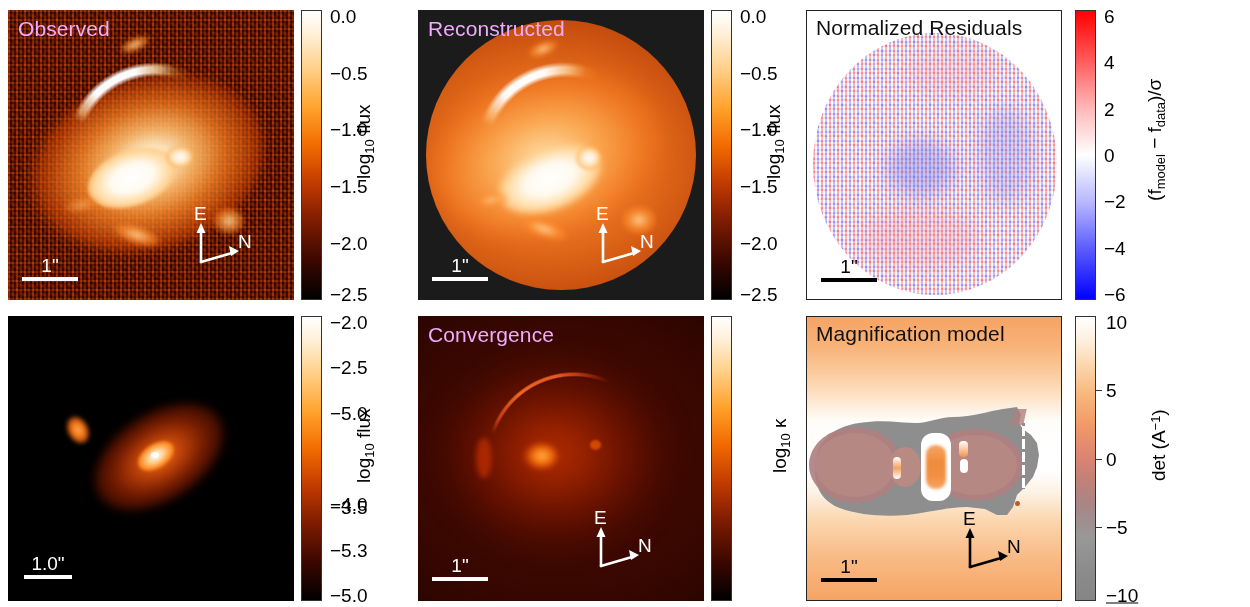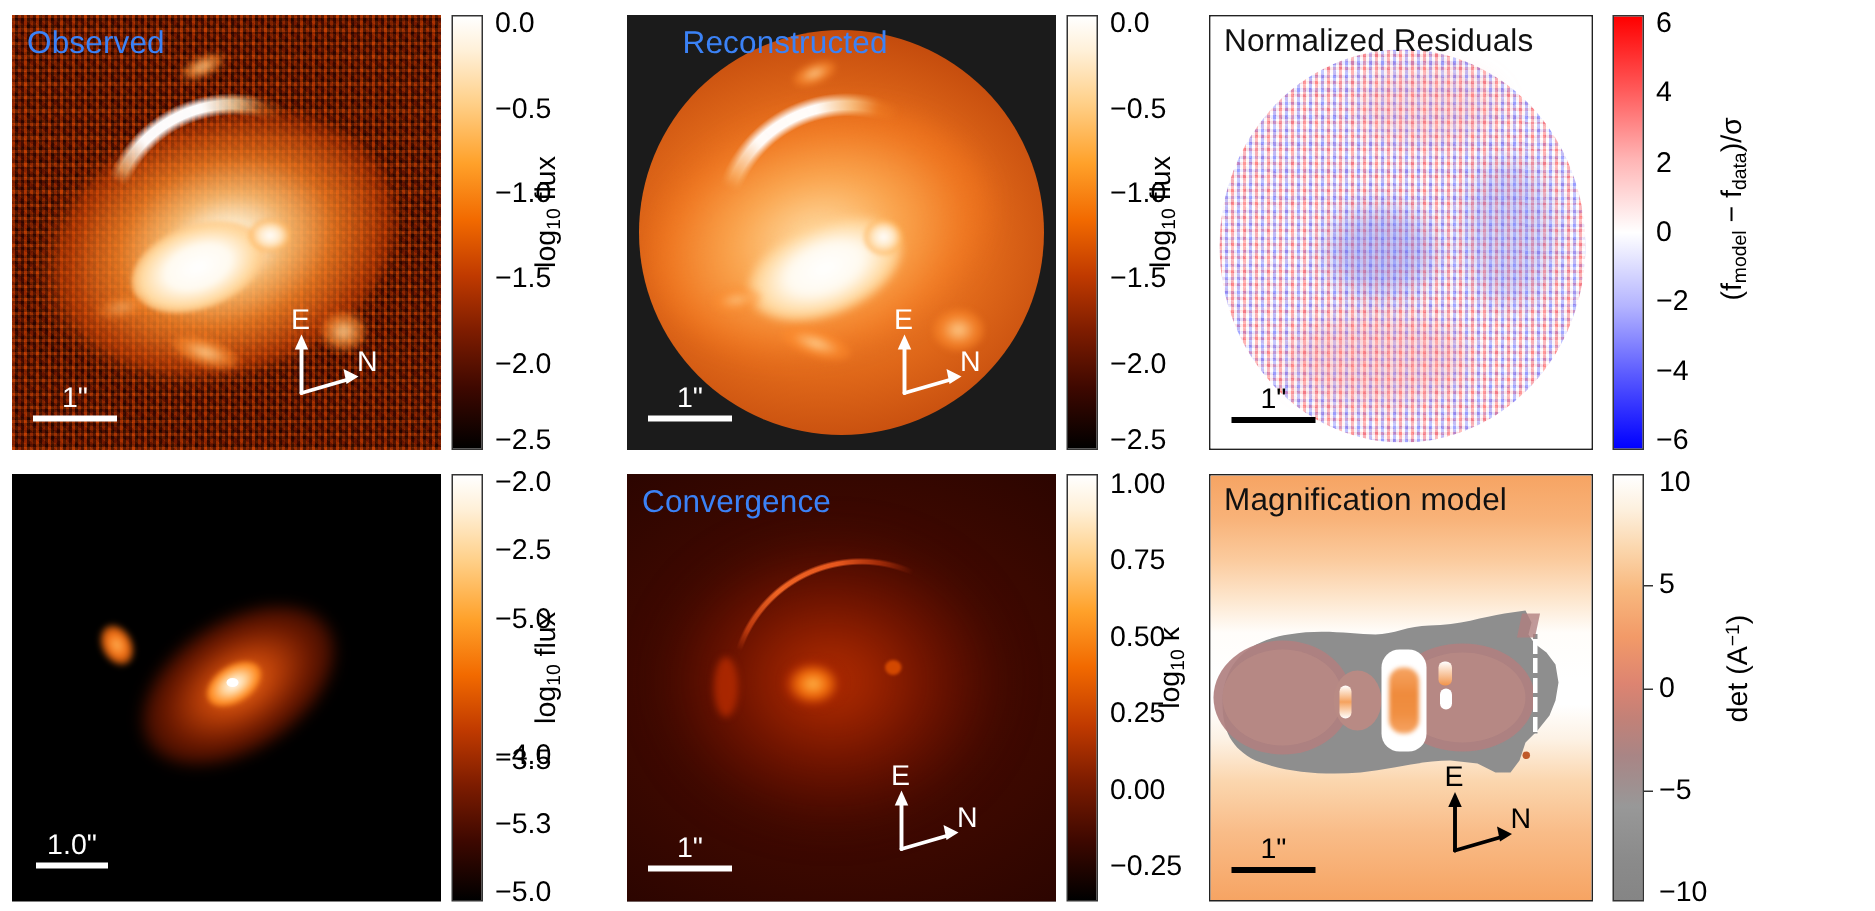--- a/index.html
+++ b/index.html
@@ -5,21 +5,21 @@
   html,body{margin:0;padding:0;background:#ffffff;}
   body{width:1250px;height:607px;position:relative;overflow:hidden;
        font-family:"Liberation Sans","DejaVu Sans",sans-serif;color:#000;}
 
   .panel{position:absolute;}
   .imgbox{position:absolute;overflow:hidden;}
   .imgbox.bordered{border:1.6px solid #222;box-sizing:border-box;}
 
   .ptitle{position:absolute;z-index:40;font-size:21px;line-height:1;
           letter-spacing:.1px;white-space:nowrap;}
-  .ptitle.light{color:#3b82f6;}
+  .ptitle.light{color:#f0abfc;}
   .ptitle.dark{color:#111111;}
 
   
   .cbar{position:absolute;border:1.2px solid #333;box-sizing:border-box;}
   .cb-ticks{position:absolute;}
   .cb-tick{position:absolute;font-size:19px;line-height:1;white-space:nowrap;
            transform:translateY(-50%);}
   .cb-tickmark{position:absolute;height:1.4px;background:#333;}
   .cb-label{position:absolute;font-size:19px;white-space:nowrap;
             transform-origin:50% 50%;transform:rotate(-90deg);}
@@ -186,21 +186,21 @@
                   -webkit-mask:radial-gradient(circle at 50% 50%,transparent 0 47.5%,#000 50.5%,#000 54%,transparent 57.5%);
                   mask:radial-gradient(circle at 50% 50%,transparent 0 47.5%,#000 50.5%,#000 54%,transparent 57.5%);
                   filter:blur(2px);"></div>
       <div class="knot" style="left:196px;top:186px;width:34px;height:28px;"></div>
 
       <div class="knot" style="left:102px;top:22px;width:30px;height:14px;transform:rotate(-22deg);"></div>
       <div class="knot" style="left:94px;top:200px;width:48px;height:18px;transform:rotate(18deg);"></div>
       <div class="knot" style="left:48px;top:172px;width:34px;height:16px;transform:rotate(-8deg);opacity:.7;"></div>
     </div>
 
-    <div class="ptitle light" style="left:10px;top:8px;margin-left:27px;">Reconstructed</div>
+    <div class="ptitle light" style="left:10px;top:8px;">Reconstructed</div>
 
     <div class="scalebar light" style="left:14px;top:246px;width:56px;">
       <div class="sbtxt">1"</div>
       <div class="sbline"></div>
     </div>
 
     <div class="compass" style="left:170px;top:198px;">
       <svg width="74" height="64" viewBox="0 0 74 64">
         <g stroke="#ffffff" stroke-width="2.6" fill="none" stroke-linecap="round">
           <line x1="15" y1="54" x2="15" y2="22"></line>
@@ -343,28 +343,20 @@
         <polygon points="15,15 10.5,25 19.5,25" fill="#ffffff"></polygon>
         <polygon points="53,43 43,38 45,48" fill="#ffffff"></polygon>
       </svg>
       <div class="clbl" style="left:8px;top:-4px;color:#fff;">E</div>
       <div class="clbl" style="left:52px;top:24px;color:#fff;">N</div>
     </div>
   </div>
 
   <div class="cbar" style="left:293px;top:0;width:21px;height:285px;
               background:linear-gradient(180deg,#ffffff 0%,#fff0d8 8%,#ffd089 19%,#ffa12a 32%,#f26a00 45%,#c03a00 59%,#7d1c00 72%,#3e0800 86%,#000000 100%);"></div>
-  <div class="cb-ticks" style="left:314px;top:0;width:72px;height:285px;">
-    <div class="cb-tick" style="left:8px;top:2.5%;">1.00</div>
-    <div class="cb-tick" style="left:8px;top:20.5%;">0.75</div>
-    <div class="cb-tick" style="left:8px;top:38.3%;">0.50</div>
-    <div class="cb-tick" style="left:8px;top:56.2%;">0.25</div>
-    <div class="cb-tick" style="left:8px;top:74%;">0.00</div>
-    <div class="cb-tick" style="left:8px;top:91.8%;">−0.25</div>
-  </div>
   <div class="cb-label" style="left:303px;top:118px;width:120px;text-align:center;">
     <span>log</span><span class="sub">10</span><span> κ</span>
   </div>
 </div>
 
 <div class="panel" style="left:806px;top:316px;width:256px;height:285px;">
   <div class="imgbox bordered" style="left:0;top:0;width:256px;height:285px;">
     <div class="mag-bg"></div>
 
     <svg width="256" height="285" viewBox="0 0 256 285" style="position:absolute;left:0;top:0;">
@@ -424,21 +416,21 @@
 
   <div class="cbar" style="left:269px;top:0;width:21px;height:285px;
               background:linear-gradient(180deg,
                 #ffffff 0%,#fdf0de 8%,#fbd7ae 17%,#f8b87e 27%,#f29a68 38%,
                 #dd8471 49%,#c38177 57%,#a98585 66%,#989898 78%,#8b8b8b 90%,#858585 100%);"></div>
   <div class="cb-ticks" style="left:290px;top:0;width:60px;height:285px;">
     <div class="cb-tick" style="left:10px;top:2%;">10</div>
     <div class="cb-tick" style="left:10px;top:26%;">5</div>
     <div class="cb-tick" style="left:10px;top:50%;">0</div>
     <div class="cb-tick" style="left:10px;top:74%;">−5</div>
-    <div class="cb-tick" style="left:10px;top:98%;">−10</div>
+    <div class="cb-tick" style="left:10px;top:98%;text-decoration:underline;">−10</div>
     <div class="cb-tickmark" style="left:0;top:26%;width:6px;"></div>
     <div class="cb-tickmark" style="left:0;top:50%;width:6px;"></div>
     <div class="cb-tickmark" style="left:0;top:74%;width:6px;"></div>
   </div>
   <div class="cb-label" style="left:278px;top:118px;width:150px;text-align:center;">
     <span>det (A</span><span class="sup">−1</span><span>)</span>
   </div>
 </div>
 
 </body></html>

